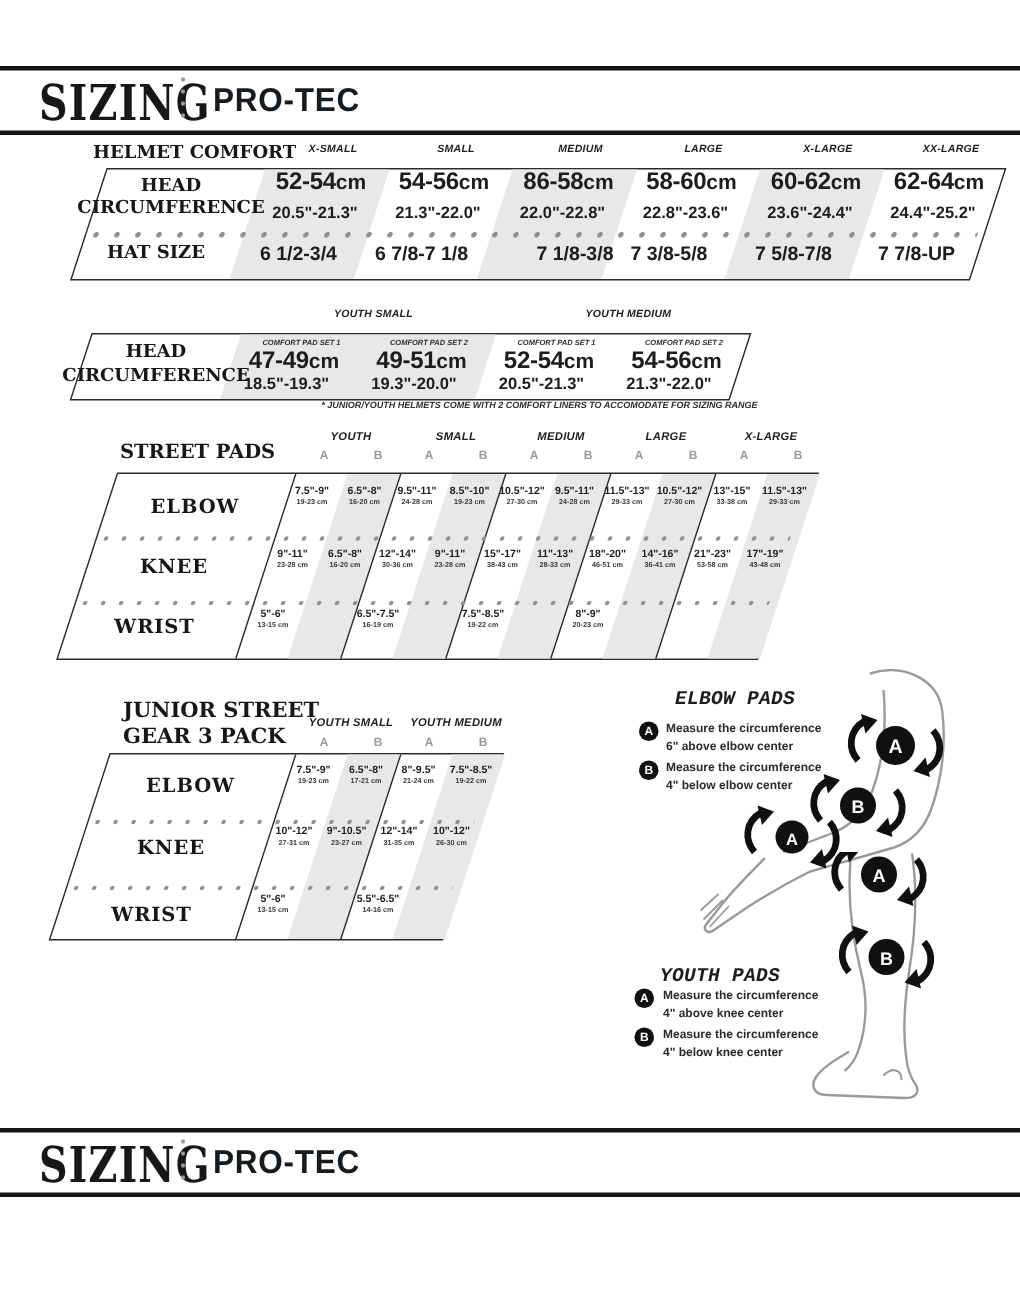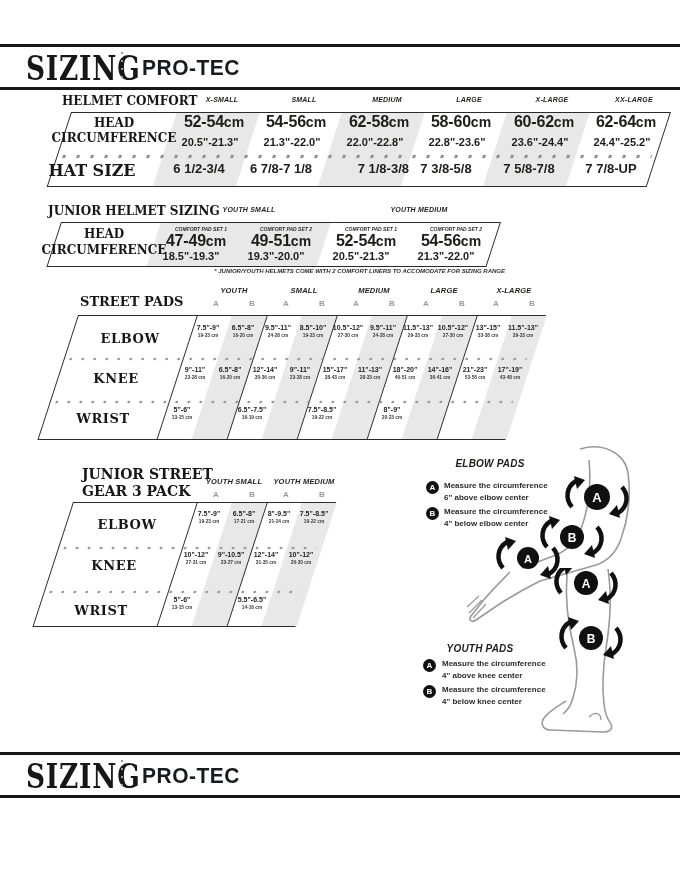--- a/index.html
+++ b/index.html
@@ -34,21 +34,21 @@
   .cmBig{font-weight:bold;font-size:16px;letter-spacing:-0.2px;}
   .cmUnit{font-weight:bold;font-size:14px;}
   .inch{font-weight:bold;font-size:11px;}
   .hat{font-weight:bold;font-size:13px;}
   .padset{font-weight:bold;font-style:italic;font-size:5px;color:#2e2e2e;}
   .abh{font-weight:bold;font-size:8px;color:#9b9b9b;}
   .pcell{position:absolute;width:52px;text-align:center;line-height:1.25;}
   .pin{display:block;font-weight:bold;font-size:7px;}
   .pcm{display:block;font-weight:bold;font-size:4.8px;color:#3a3a3a;}
   .rowlbl{font-size:13px;letter-spacing:.6px;}
-  .gtitle{font-weight:bold;font-style:italic;font-size:10px;letter-spacing:.2px;}
+  .gtitle{font-weight:bold;font-style:italic;font-size:13px;letter-spacing:.2px;font-family:Liberation Mono, monospace;}
   .gline{position:absolute;font-weight:bold;font-size:8px;color:#2b2b2b;white-space:nowrap;}
   .gdot{position:absolute;width:13px;height:13px;border-radius:50%;background:#101010;color:#fff;
         font-weight:bold;font-size:8px;line-height:13px;text-align:center;}
   .fnote{font-weight:bold;font-style:italic;font-size:6px;color:#2e2e2e;}
 </style>
 </head>
 <body>
 
 <div id="page">
 
@@ -68,44 +68,43 @@
 
   <div class="tbl" style="left:71px;top:112px;width:600px;height:75px;">
     <div class="stripe" style="left:105px;width:82.5px;"></div>
     <div class="stripe" style="left:270px;width:82.5px;"></div>
     <div class="stripe" style="left:435px;width:82.5px;"></div>
     <div class="dots" style="top:41px;"></div>
   </div>
 
   <div class="lbl serifB" style="left:44px;top:116px;width:140px;font-size:12px;">HEAD</div>
   <div class="lbl serifB" style="left:44px;top:131px;width:140px;font-size:12px;">CIRCUMFERENCE</div>
-  <div class="lbl serifB" style="left:22px;top:161px;width:140px;font-size:16px;">HAT SIZE</div>
+  <div class="lbl serifB" style="left:34px;top:161px;width:140px;font-size:12px;">HAT SIZE</div>
 
   <div class="lbl" style="left:169px;top:113px;width:90px;"><span class="cmBig">52-54</span><span class="cmUnit">cm</span></div>
   <div class="lbl" style="left:251px;top:113px;width:90px;"><span class="cmBig">54-56</span><span class="cmUnit">cm</span></div>
-  <div class="lbl" style="left:334px;top:113px;width:90px;"><span class="cmBig">62-58</span><span class="cmUnit">cm</span></div>
+  <div class="lbl" style="left:334px;top:113px;width:90px;"><span class="cmBig">86-58</span><span class="cmUnit">cm</span></div>
   <div class="lbl" style="left:416px;top:113px;width:90px;"><span class="cmBig">58-60</span><span class="cmUnit">cm</span></div>
   <div class="lbl" style="left:499px;top:113px;width:90px;"><span class="cmBig">60-62</span><span class="cmUnit">cm</span></div>
   <div class="lbl" style="left:581px;top:113px;width:90px;"><span class="cmBig">62-64</span><span class="cmUnit">cm</span></div>
 
   <div class="lbl inch" style="left:165px;top:136px;width:90px;">20.5"-21.3"</div>
   <div class="lbl inch" style="left:247px;top:136px;width:90px;">21.3"-22.0"</div>
   <div class="lbl inch" style="left:330px;top:136px;width:90px;">22.0"-22.8"</div>
   <div class="lbl inch" style="left:412px;top:136px;width:90px;">22.8"-23.6"</div>
   <div class="lbl inch" style="left:495px;top:136px;width:90px;">23.6"-24.4"</div>
   <div class="lbl inch" style="left:577px;top:136px;width:90px;">24.4"-25.2"</div>
 
   <div class="lbl hat" style="left:154px;top:161px;width:90px;">6 1/2-3/4</div>
   <div class="lbl hat" style="left:236px;top:161px;width:90px;">6 7/8-7 1/8</div>
   <div class="lbl hat" style="left:319px;top:161px;width:90px;text-align:right;">7 1/8-3/8</div>
   <div class="lbl hat" style="left:401px;top:161px;width:90px;">7 3/8-5/8</div>
   <div class="lbl hat" style="left:484px;top:161px;width:90px;">7 5/8-7/8</div>
   <div class="lbl hat" style="left:566px;top:161px;width:90px;">7 7/8-UP</div>
 
-  <div class="lbl serifB left" style="left:48px;top:204px;font-size:12px;">JUNIOR HELMET SIZING</div>
   <div class="lbl colh" style="left:194px;top:206px;width:110px;">YOUTH SMALL</div>
   <div class="lbl colh" style="left:364px;top:206px;width:110px;">YOUTH MEDIUM</div>
 
   <div class="tbl" style="left:61px;top:222px;width:440px;height:45px;">
     <div class="stripe" style="left:99px;width:170px;"></div>
   </div>
 
   <div class="lbl padset" style="left:161px;top:226px;width:80px;">COMFORT PAD SET 1</div>
   <div class="lbl padset" style="left:246px;top:226px;width:80px;">COMFORT PAD SET 2</div>
   <div class="lbl padset" style="left:331px;top:226px;width:80px;">COMFORT PAD SET 1</div>

